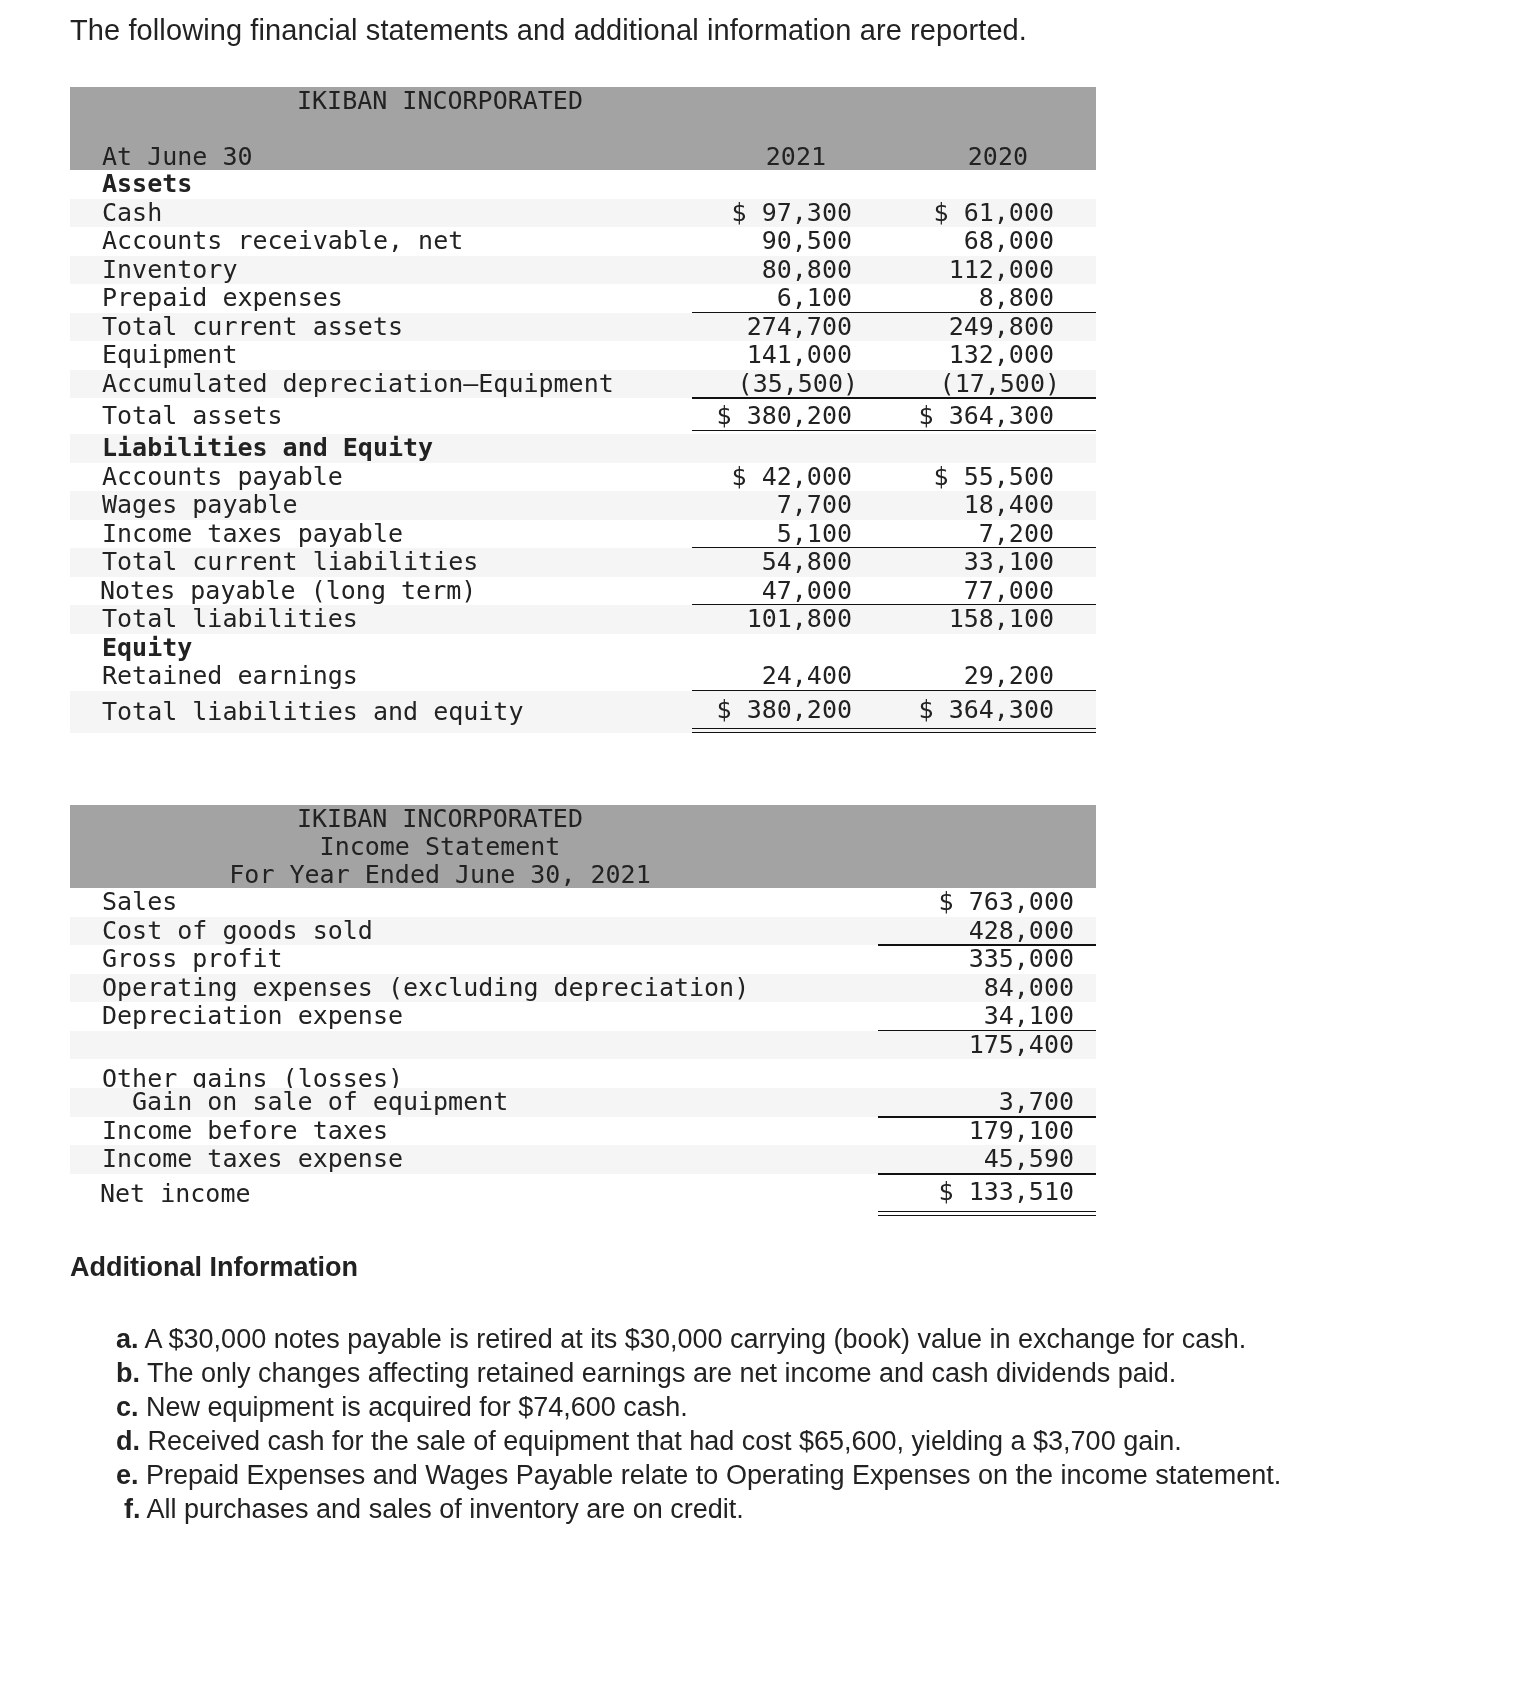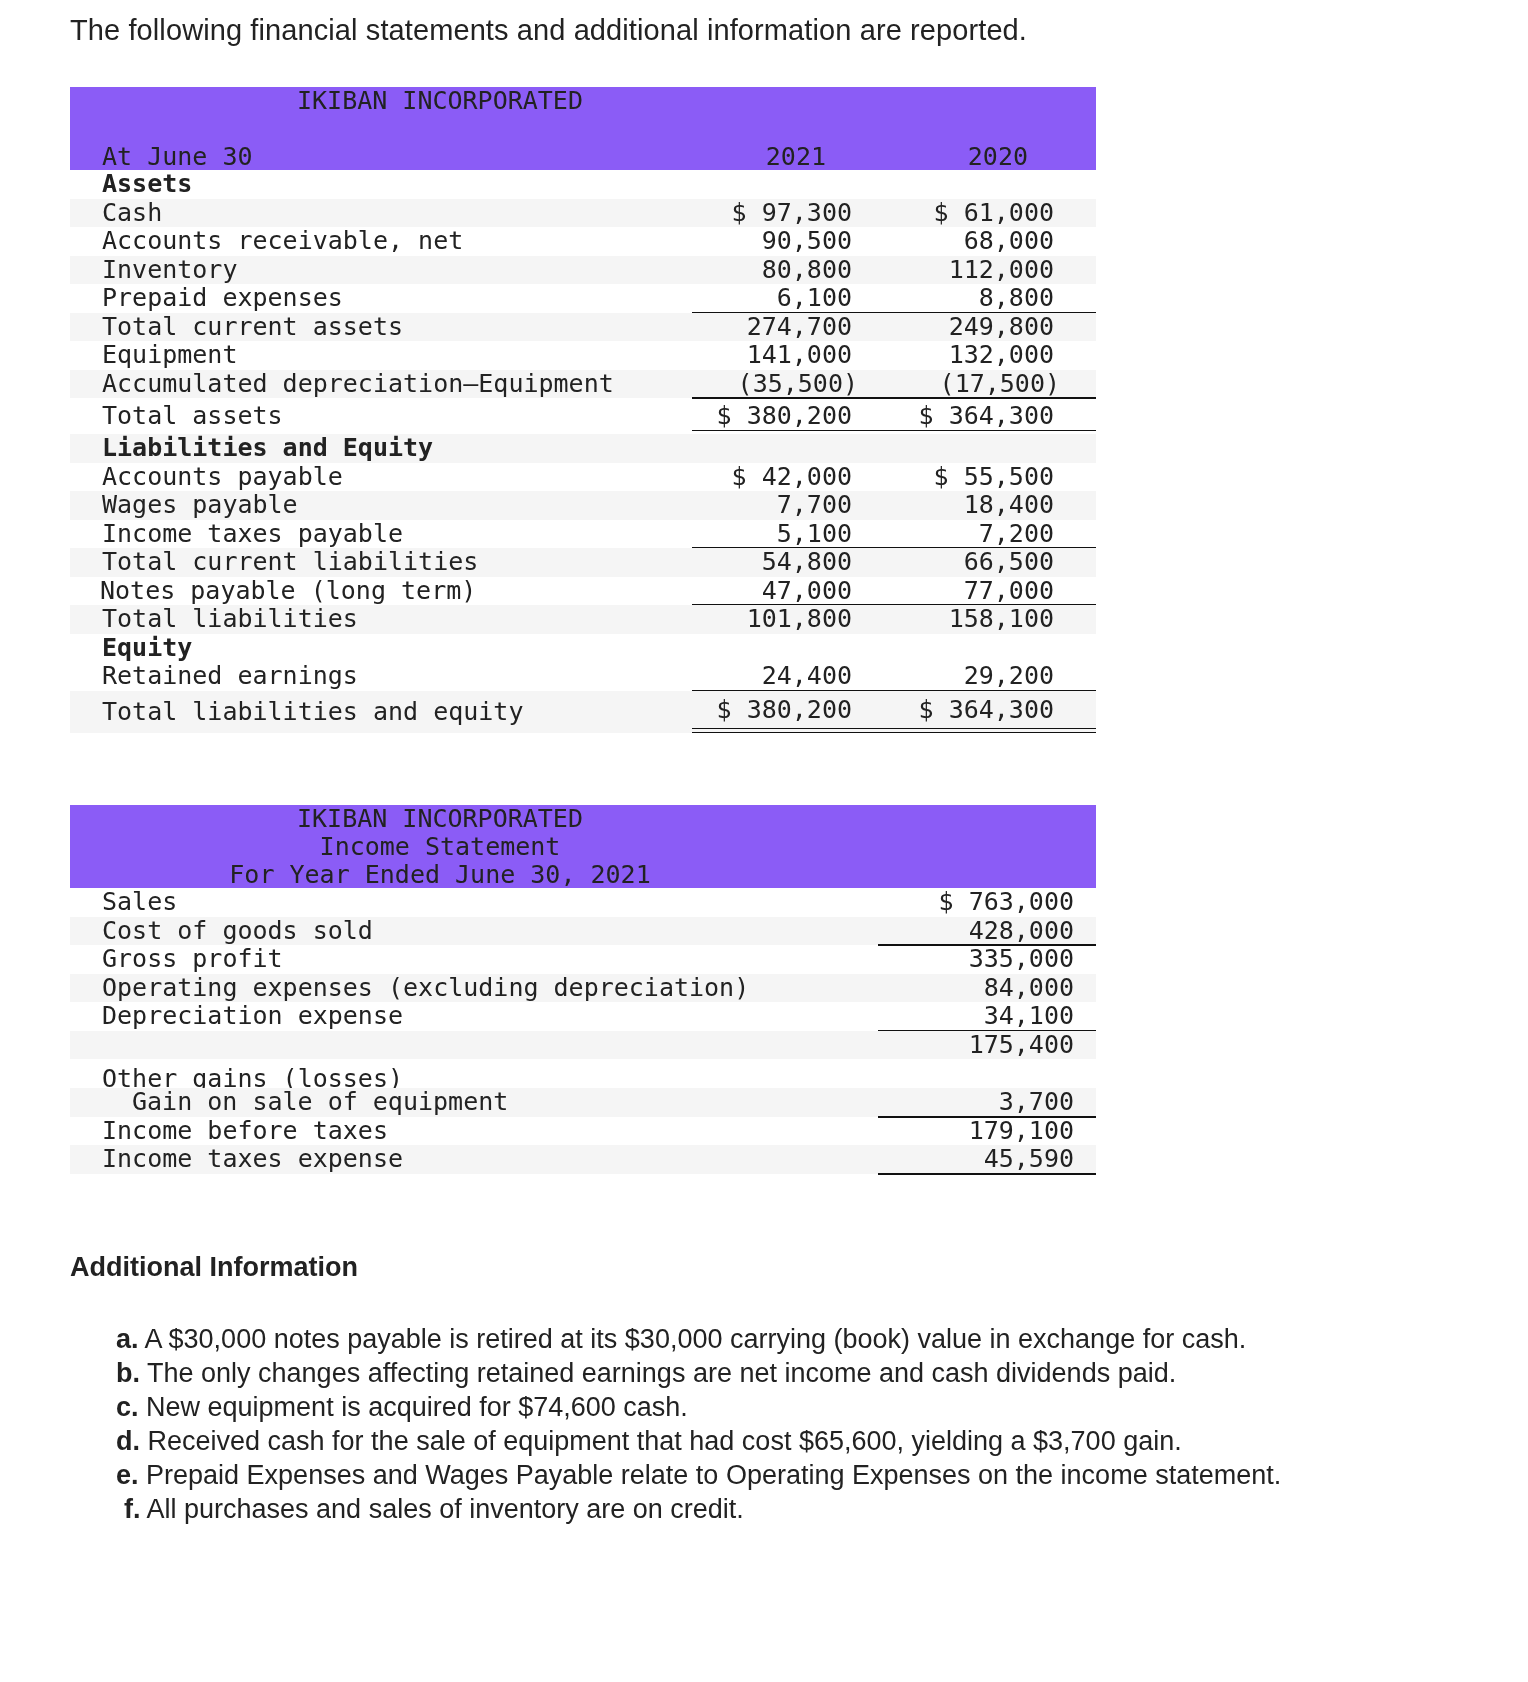--- a/index.html
+++ b/index.html
@@ -1,20 +1,20 @@
 <!DOCTYPE html>
 <html><head>
 <meta charset="utf-8">
 <style>
   html,body{margin:0;padding:0;background:#ffffff;}
   body{width:1528px;height:1682px;position:relative;overflow:hidden;color:#222;}
   .intro{position:absolute;left:70px;top:14px;font-family:"Liberation Sans",sans-serif;font-size:29px;color:#222;letter-spacing:0.1px;}
   .mono{font-family:"DejaVu Sans Mono",monospace;font-size:25px;color:#222;}
   .tbl{position:absolute;left:70px;width:1026px;}
-  .hdr{background:#8b5cf6;position:relative;}
+  .hdr{background:#a3a3a3;position:relative;}
   .hdr .t{position:absolute;left:0;width:740px;text-align:center;line-height:28px;}
   .row{position:relative;height:28.5px;line-height:28.5px;}
   .row.alt{background:#f5f5f5;}
   .row .lbl{position:absolute;left:32px;white-space:pre;}
   .row .lbl.b{font-weight:bold;}
   .row .lbl.ind{left:62px;}
   .row .c1{position:absolute;right:244px;text-align:right;white-space:pre;}
   .row .c2{position:absolute;right:42px;text-align:right;white-space:pre;}
   .row .ci{position:absolute;right:22px;text-align:right;white-space:pre;}
   .rule1{position:absolute;left:622px;width:404px;height:0;border-top:2px solid #111;}
@@ -100,21 +100,21 @@
     </div>
   <div class="row">
       <span class="lbl">Income taxes payable</span>
       <span class="c1">5,100</span>
       <span class="c2">7,200</span>
       <div class="rule1" style="bottom:-1px;"></div>
     </div>
   <div class="row alt">
       <span class="lbl">Total current liabilities</span>
       <span class="c1">54,800</span>
-      <span class="c2">66,500</span>
+      <span class="c2">33,100</span>
     </div>
   <div class="row">
       <span class="lbl" style="left:30px;">Notes payable (long term)</span>
       <span class="c1">47,000</span>
       <span class="c2">77,000</span>
       <div class="rule1" style="bottom:-1px;"></div>
     </div>
   <div class="row alt">
       <span class="lbl">Total liabilities</span>
       <span class="c1">101,800</span>
@@ -178,20 +178,25 @@
       <div class="rulei1" style="bottom:-1px;"></div>
     </div>
   <div class="row">
       <span class="lbl">Income before taxes</span>
       <span class="ci">179,100</span>
     </div>
   <div class="row alt">
       <span class="lbl">Income taxes expense</span>
       <span class="ci">45,590</span>
       <div class="rulei1" style="bottom:-1px;"></div>
+    </div>
+  <div class="row" style="height:42px;line-height:40px;">
+      <span class="lbl" style="left:30px;">Net income</span>
+      <span class="ci" style="line-height:36px;">$ 133,510</span>
+      <div class="rulei2" style="bottom:0px;"></div>
     </div>
 </div>
 
 <div class="addhead">Additional Information</div>
 <ul class="addlist">
   <li><span class="k">a.</span><span> A $30,000 notes payable is retired at its $30,000 carrying (book) value in exchange for cash.</span></li>
   <li><span class="k">b.</span><span> The only changes affecting retained earnings are net income and cash dividends paid.</span></li>
   <li><span class="k">c.</span><span> New equipment is acquired for $74,600 cash.</span></li>
   <li><span class="k">d.</span><span> Received cash for the sale of equipment that had cost $65,600, yielding a $3,700 gain.</span></li>
   <li><span class="k">e.</span><span> Prepaid Expenses and Wages Payable relate to Operating Expenses on the income statement.</span></li>

